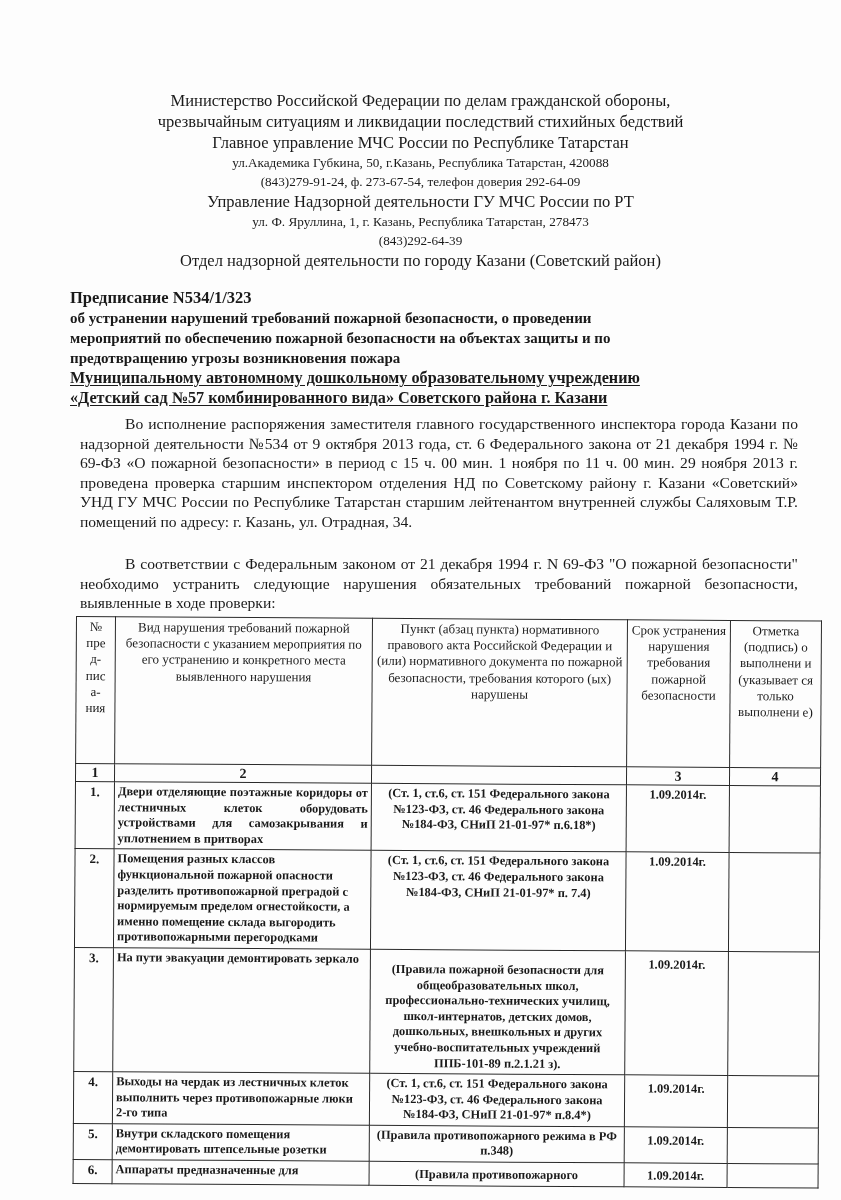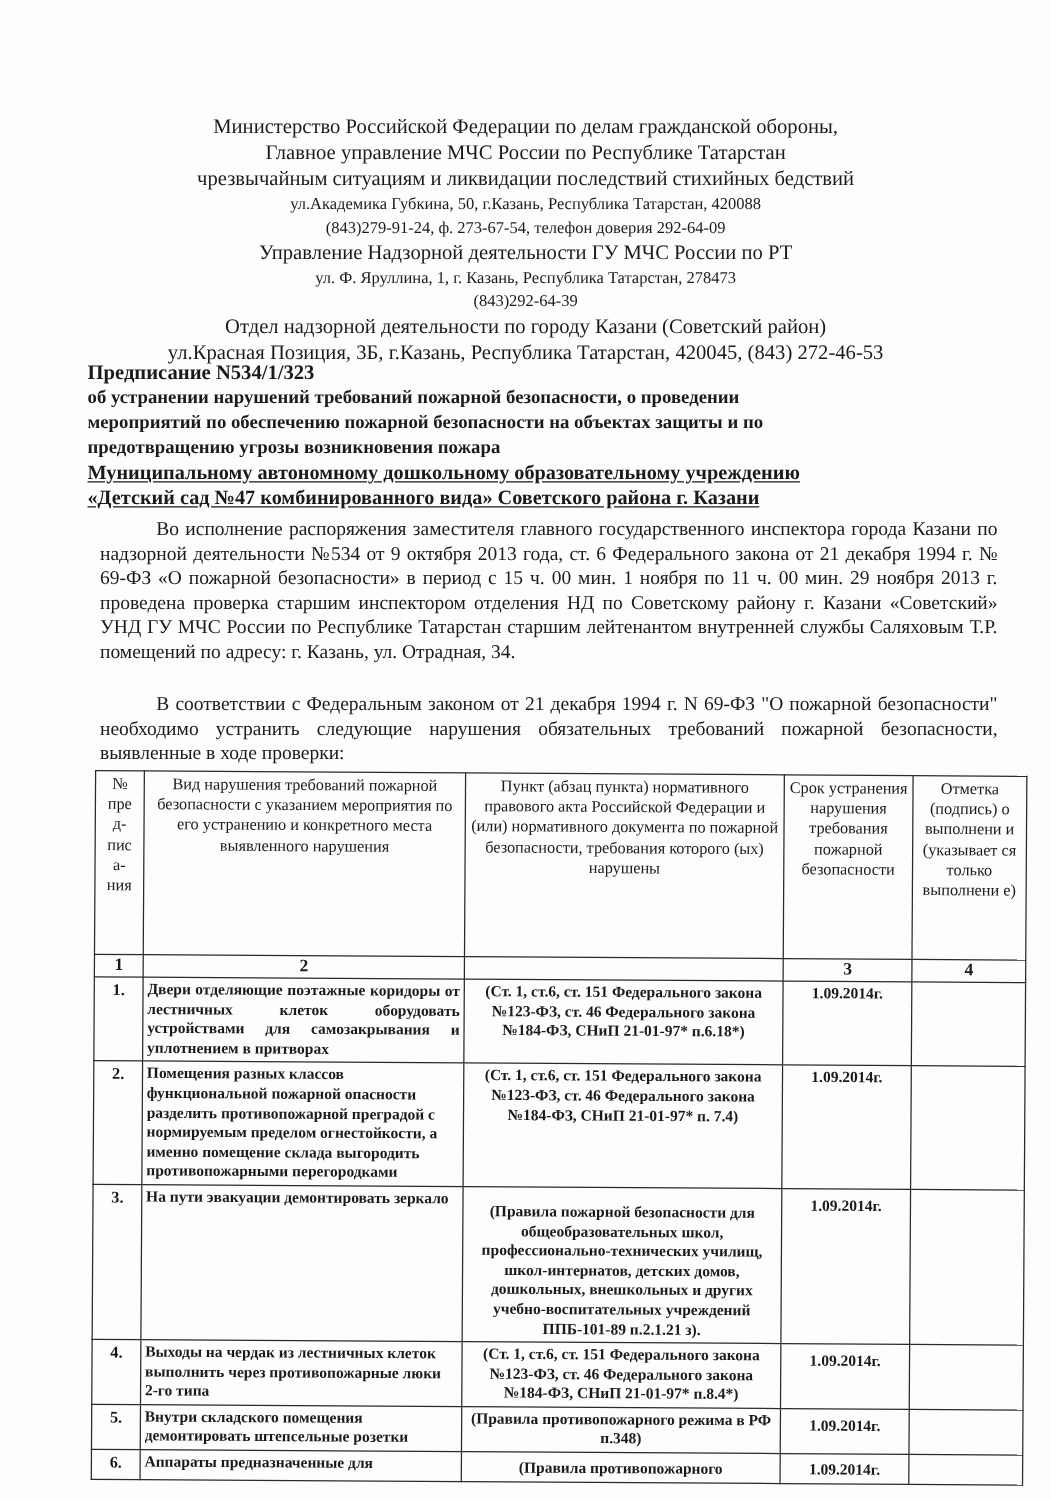--- a/index.html
+++ b/index.html
@@ -43,38 +43,37 @@
   table.doc td.d { font-weight: bold; text-align: center; }
   .hdr-row th { height: 142px; }
 </style>
 </head>
 <body>
 
 <div class="page">
 
   <div class="header">
     <div class="l1">Министерство Российской Федерации по делам гражданской обороны,</div>
+    <div class="l1">чрезвычайным ситуациям и ликвидации последствий стихийных бедствий</div>
     <div class="l1">Главное управление МЧС России по Республике Татарстан</div>
-    <div class="l1">чрезвычайным ситуациям и ликвидации последствий стихийных бедствий</div>
     <div class="l2">ул.Академика Губкина, 50, г.Казань, Республика Татарстан, 420088</div>
     <div class="l2">(843)279-91-24, ф. 273-67-54, телефон доверия 292-64-09</div>
     <div class="l1">Управление Надзорной деятельности ГУ МЧС России по РТ</div>
     <div class="l2">ул. Ф. Яруллина, 1, г. Казань, Республика Татарстан, 278473</div>
     <div class="l2">(843)292-64-39</div>
     <div class="l1">Отдел надзорной деятельности по городу Казани (Советский район)</div>
-    <div class="l1">ул.Красная Позиция, 3Б, г.Казань, Республика Татарстан, 420045, (843) 272-46-53</div>
   </div>
 
   <div class="title-block">
     <div class="t1">Предписание N534/1/323</div>
     <div class="t2">об устранении нарушений требований пожарной безопасности, о проведении</div>
     <div class="t2">мероприятий по обеспечению пожарной безопасности на объектах защиты и по</div>
     <div class="t2">предотвращению угрозы возникновения пожара</div>
     <div class="t3">Муниципальному автономному дошкольному образовательному учреждению</div>
-    <div class="t3">«Детский сад №47 комбинированного вида» Советского района г. Казани</div>
+    <div class="t3">«Детский сад №57 комбинированного вида» Советского района г. Казани</div>
   </div>
 
   <div class="body-text" id="p1">
     <p>Во исполнение распоряжения заместителя главного государственного инспектора города Казани по надзорной деятельности №534 от 9 октября 2013 года, ст. 6 Федерального закона от 21 декабря 1994 г. № 69-ФЗ «О пожарной безопасности» в период с 15 ч.  00  мин. 1 ноября по 11 ч.  00  мин. 29 ноября 2013 г. проведена проверка  старшим инспектором отделения НД по Советскому району  г. Казани «Советский» УНД ГУ МЧС России по Республике Татарстан старшим лейтенантом внутренней службы Саляховым Т.Р. помещений по адресу: г. Казань, ул. Отрадная, 34.</p>
   </div>
   <div class="body-text" id="p2">
     <p>В  соответствии  с Федеральным законом от 21 декабря 1994 г. N 69-ФЗ "О пожарной безопасности"  необходимо  устранить  следующие  нарушения обязательных требований пожарной безопасности, выявленные в ходе проверки:</p>
   </div>
 
   <table class="doc">

